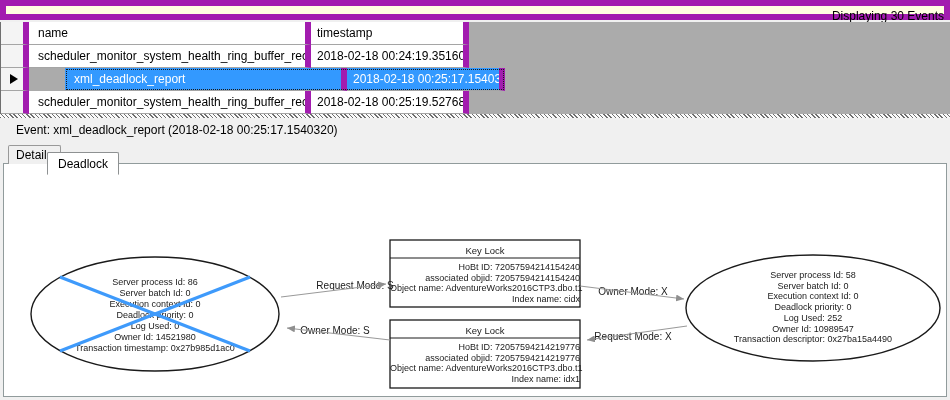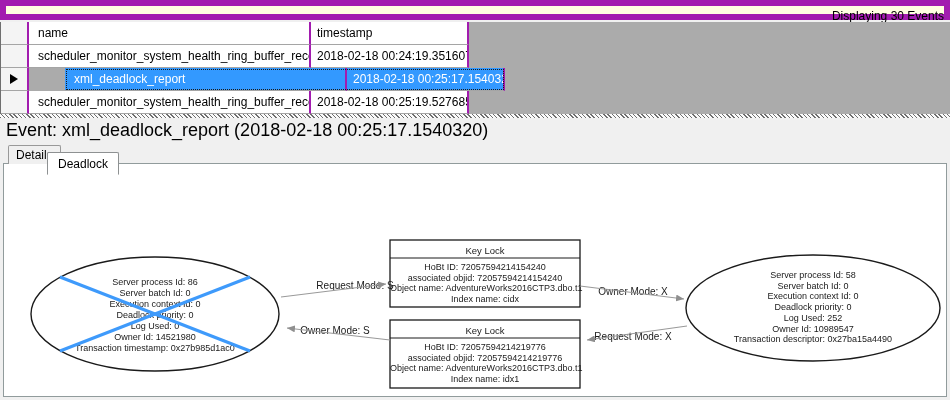--- a/index.html
+++ b/index.html
@@ -15,21 +15,21 @@
     font-size:12px; line-height:20px; padding-left:7px; box-sizing:border-box; width:950px;text-align:right;
   }
   
   .grid{
     position:absolute; left:0; top:22px; width:950px; height:92px;
     background:#ABABAB; border-left:1px solid #6F6F6F; box-sizing:border-box;
   }
   .g-row{display:flex; height:23px; box-sizing:border-box;}
   .cell{
     box-sizing:border-box; background:#fff;
-    border-right:2px solid #a21caf; border-bottom:1px solid #A5A5A5;
+    border-right:6px solid #a21caf; border-bottom:1px solid #A5A5A5;
     font-size:12px; line-height:22px; white-space:nowrap; overflow:hidden;
   }
   .cell.gutter{width:28px; background:#F4F4F4; position:relative;}
   .cell.c-name{width:282px; padding-left:9px;}
   .cell.c-ts{width:158px; padding-left:6px;}
   .row-data{display:flex;}
   .g-row.selected .cell.c-name, .g-row.selected .cell.c-ts{
     background:#3399FF; color:#fff;
   }
   .g-row.selected .row-data{outline:1px dotted #1a1a1a; outline-offset:-2px;margin-left:36px;}
@@ -39,21 +39,21 @@
   }
   
   .splitter{
     position:absolute; left:0; top:114px; width:950px; height:4px;
     background:repeating-linear-gradient(45deg,#6e6e6e 0 1px,#fbfbfb 1px 3px);
     cursor:row-resize;
   }
   
   .event-bar{
     position:absolute; left:0; top:118px; width:950px; height:24px;
-    font-size:18px; line-height:24px; padding-left:6px; box-sizing:border-box;
+    font-size:12px; line-height:24px; padding-left:16px; box-sizing:border-box;
   }
   
   .tab{
     position:absolute; box-sizing:border-box; font-size:12px; text-align:center;
     cursor:default; white-space:nowrap;
   }
   .tab.inactive{
     left:8px; top:145px; height:19px; padding:0 7px; line-height:18px;
     background:#F0F0F0; border:1px solid #999; border-bottom:none; z-index:2;
     border-radius:2px 2px 0 0;
@@ -74,21 +74,21 @@
     color:#1a1a1a; white-space:nowrap;
   }
   .p1{left:35px;  top:277px; width:240px;}
   .p2{left:693px; top:270px; width:240px; line-height:10.7px;}
   .res-title{
     position:absolute; z-index:2; width:190px; text-align:center; font-size:9.5px;
     color:#1a1a1a;
   }
   .r1t{left:390px; top:245px;} .r2t{left:390px; top:325px;}
   .res-body{
-    position:absolute; z-index:2; width:190px; text-align:center; font-size:9px;
+    position:absolute; z-index:2; width:190px; text-align:right; font-size:9px;
     line-height:10.5px; color:#1a1a1a; white-space:nowrap;
   }
   .r1b{left:390px; top:262px;} .r2b{left:390px; top:342px;}
   .edge-label{
     position:absolute; z-index:3; transform:translate(-50%,-50%);
     font-size:10px; color:#1a1a1a; white-space:nowrap;
   }
   
   .graph-svg{position:absolute; left:0; top:0; z-index:5; pointer-events:none;}
 </style>

